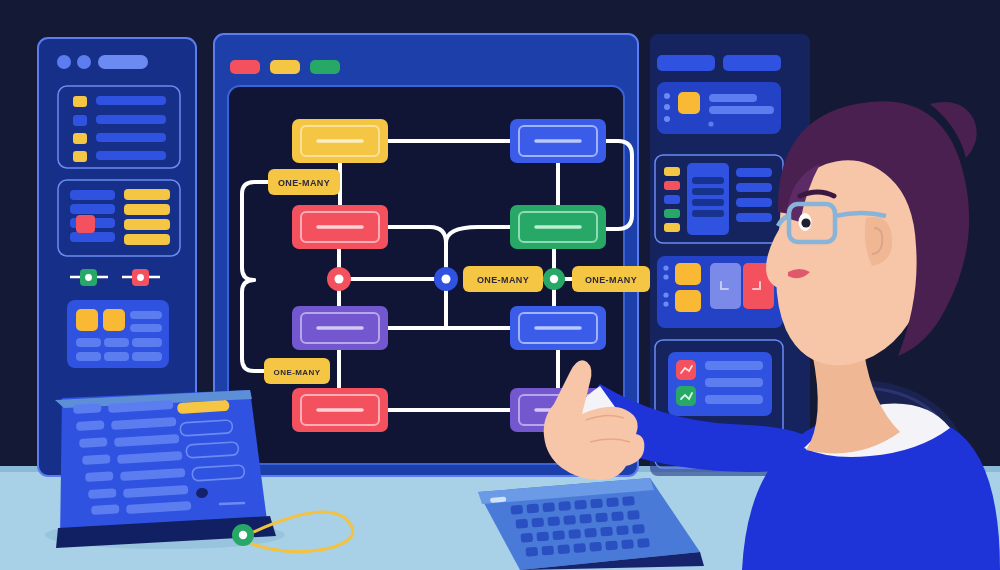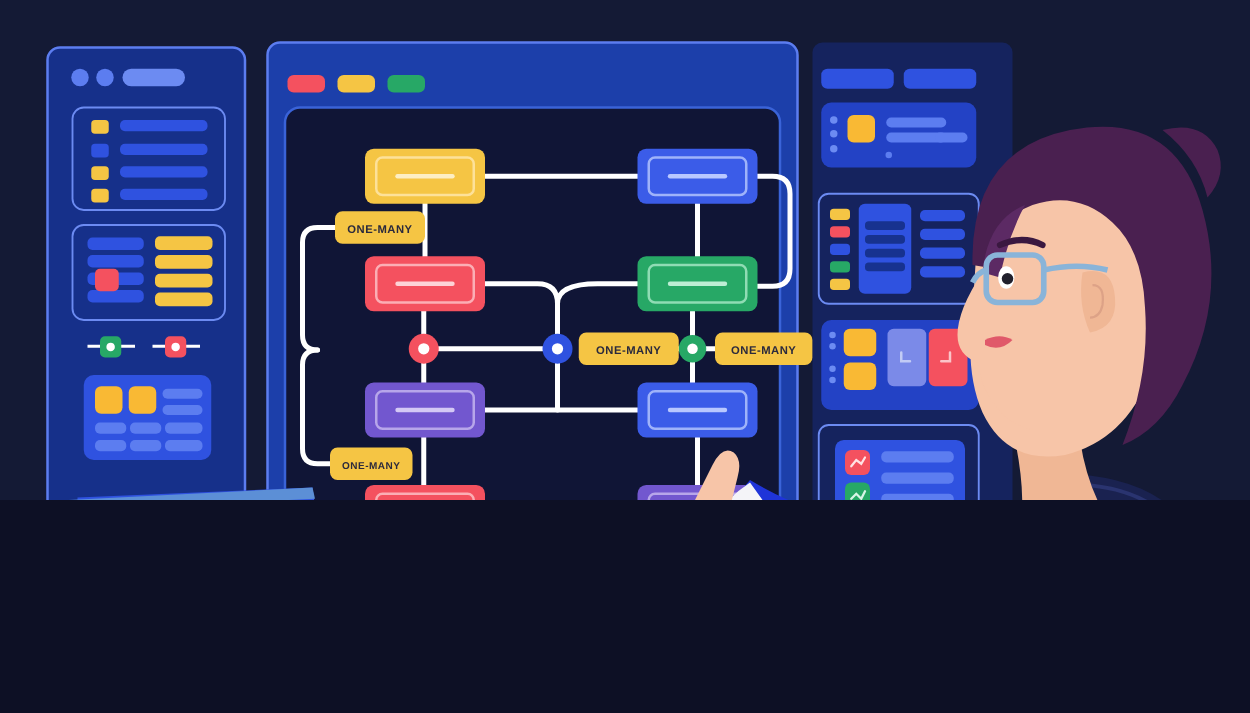--- a/index.html
+++ b/index.html
@@ -5,21 +5,21 @@
 <style>
   * { box-sizing: border-box; }
   html, body {
     margin: 0; padding: 0;
     background: #0d1025;
     font-family: "Liberation Sans", sans-serif;
   }
   #stage {
     position: relative;
     width: 1000px;
-    height: 400px;
+    height: 570px;
     overflow: hidden;
     background: #141a35;
   }
   #stage svg.layer {
     position: absolute;
     top: 0; left: 0;
     width: 1000px;
     height: 570px;
   }
   .rel-label {

